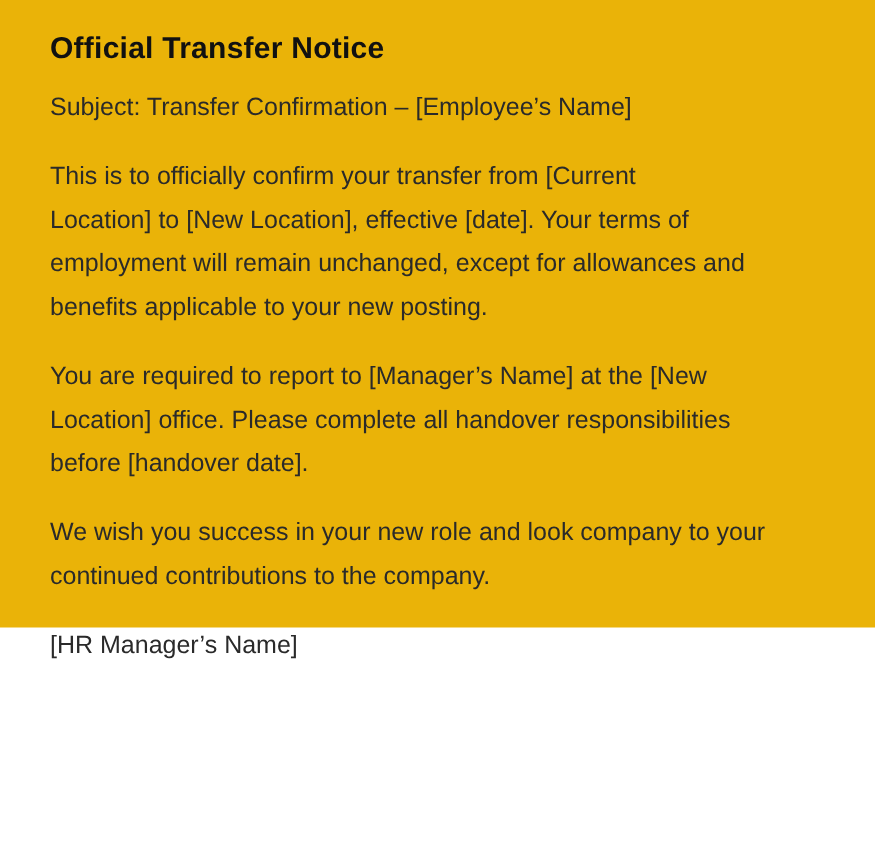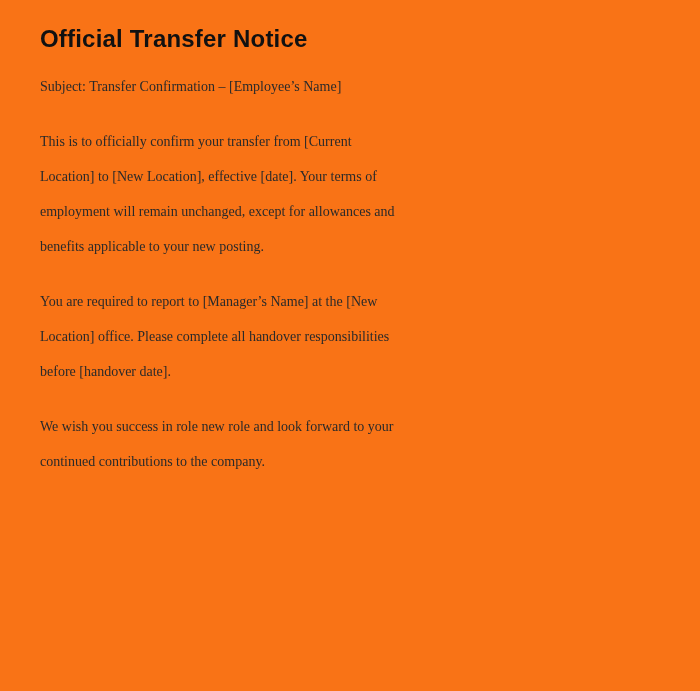--- a/index.html
+++ b/index.html
@@ -9,56 +9,56 @@
   }
   body {
     width: 700px;
     height: 691px;
     overflow: hidden;
     font-family: "Liberation Sans", "DejaVu Sans", sans-serif;
   }
   .doc-page {
     box-sizing: border-box;
     width: 700px;
-    height: 691px;
+    height: 502px;
     padding: 22px 40px 0 40px;
-    background: #f97316;
+    background: #eab308;
   }
   .doc-title {
     margin: 0 0 13px 0;
     font-size: 24px;
     line-height: 34px;
     font-weight: 700;
     color: #111111;
     letter-spacing: 0.2px;
   }
   .para {
     margin: 0 0 20px 0;
-    font-size: 14px;
+    font-size: 20px;
     line-height: 35px;
     color: #2a2a2a;
     white-space: pre-line; 
-    font-family: Liberation Serif, serif;
   }
 </style>
 </head>
 <body>
 
 <div class="doc-page">
   <h1 class="doc-title">Official Transfer Notice</h1>
 
   <p class="para">Subject: Transfer Confirmation – [Employee’s Name]</p>
 
 
   <p class="para">This is to officially confirm your transfer from [Current
 Location] to [New Location], effective [date]. Your terms of
 employment will remain unchanged, except for allowances and
 benefits applicable to your new posting.</p>
 
   <p class="para">You are required to report to [Manager’s Name] at the [New
 Location] office. Please complete all handover responsibilities
 before [handover date].</p>
 
-  <p class="para">We wish you success in role new role and look forward to your
+  <p class="para">We wish you success in your new role and look company to your
 continued contributions to the company.</p>
 
 
+  <p class="para">[HR Manager’s Name]</p>
 </div>
 
 </body></html>

